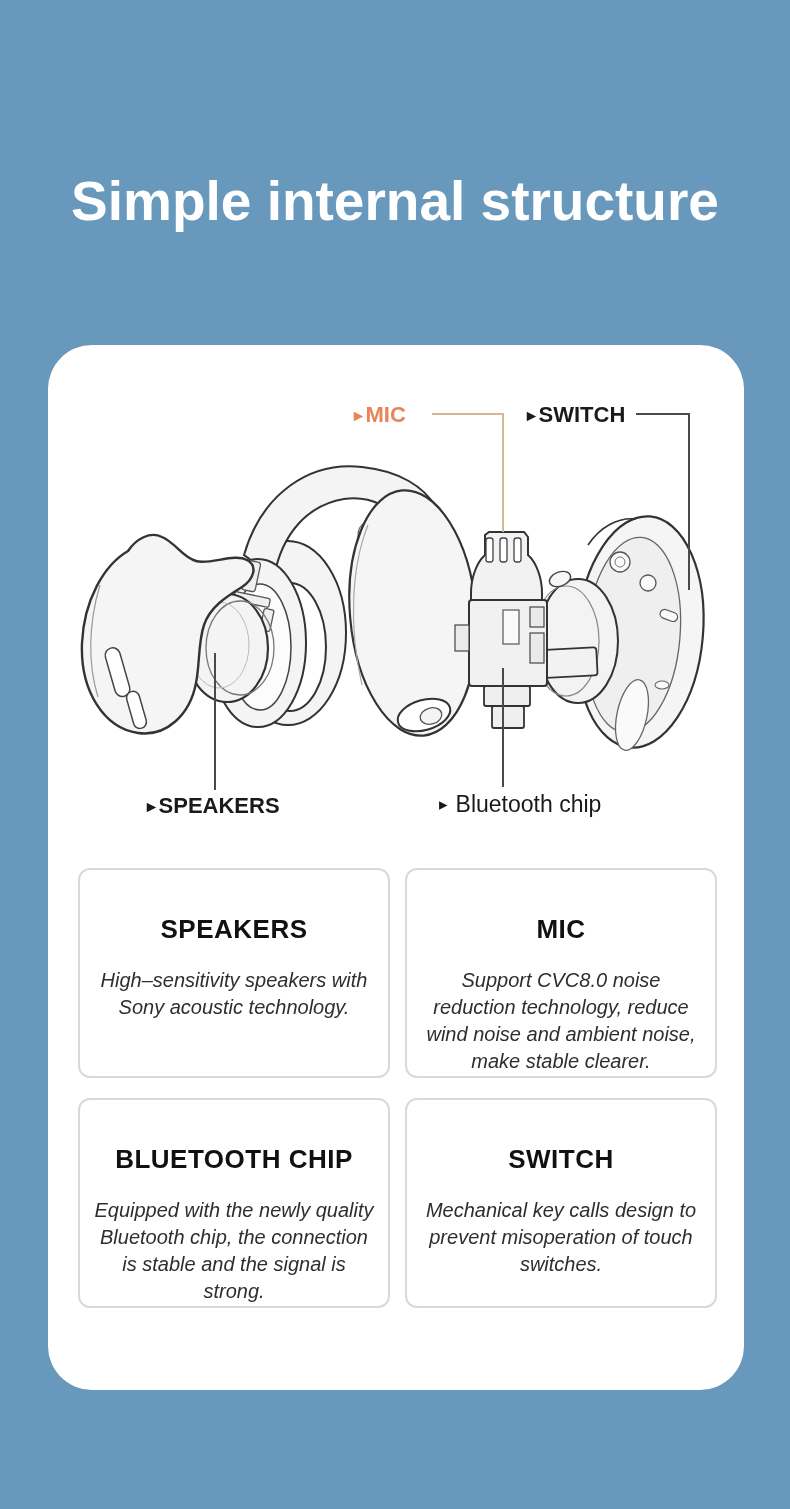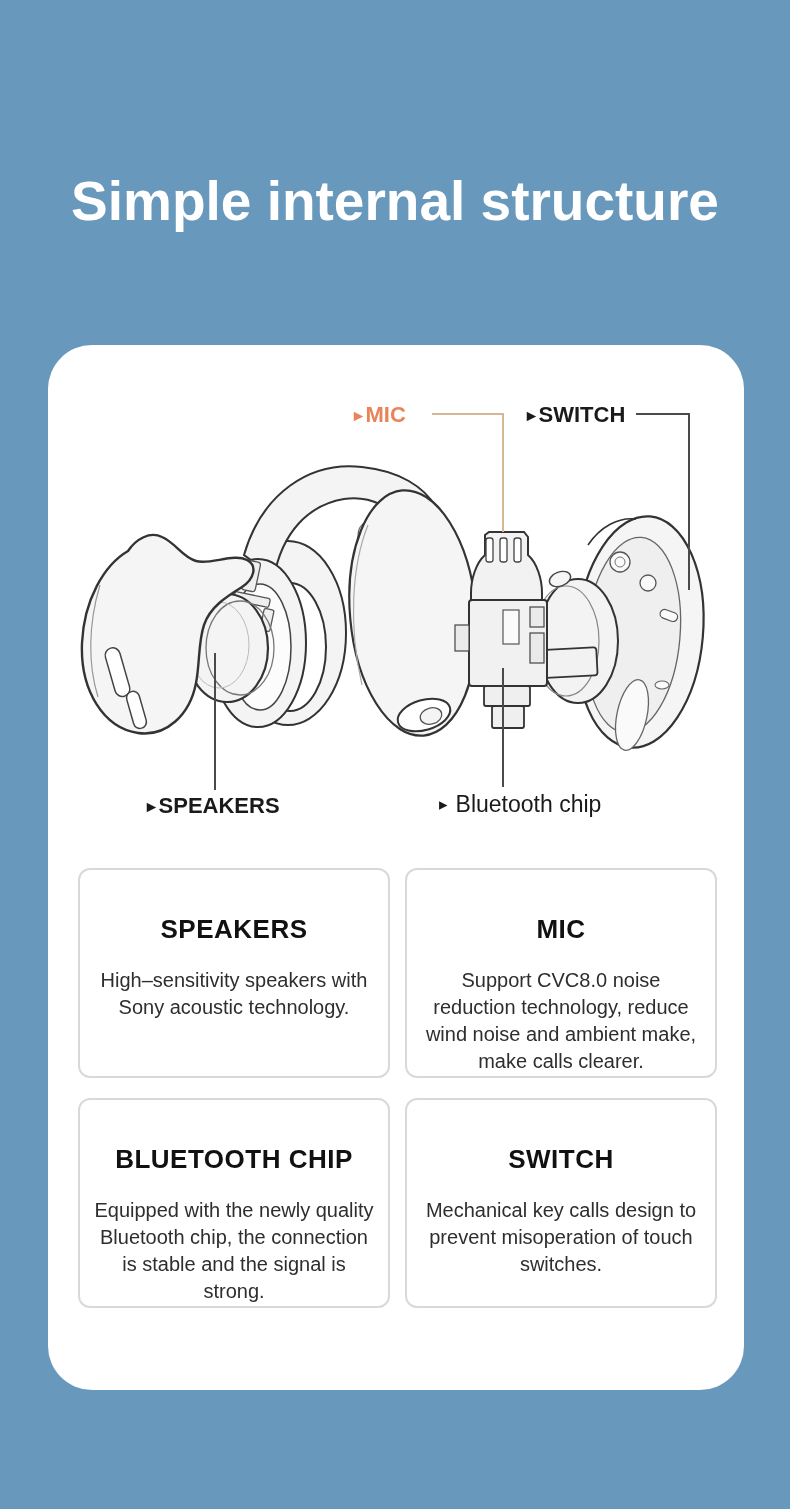--- a/index.html
+++ b/index.html
@@ -45,21 +45,21 @@
   .fcard{
     box-sizing:border-box;width:312px;height:210px;
     background:#ffffff;border:2px solid #d9d9d9;border-radius:12px;
     padding:44px 14px 0 14px;text-align:center;
   }
   .fcard h3{
     margin:0 0 22px 0;font-size:26px;font-weight:bold;color:#111111;
     letter-spacing:0.5px;
   }
   .fcard p{
-    margin:0;font-size:20px;line-height:27px;color:#2e2e2e;
+    margin:0;font-size:20px;line-height:27px;color:#2e2e2e;font-style:italic;
   }
 </style>
 </head>
 <body>
 
 <div class="stage">
 
 
   <div class="heading">
     <div>Simple internal structure</div>
@@ -160,21 +160,21 @@
       <span>Bluetooth chip</span>
     </div>
 
     <div class="cards">
       <div class="fcard">
         <h3>SPEAKERS</h3>
         <p>High–sensitivity speakers with Sony acoustic technology.</p>
       </div>
       <div class="fcard">
         <h3>MIC</h3>
-        <p>Support CVC8.0 noise reduction technology, reduce wind noise and ambient make, make calls clearer.</p>
+        <p>Support CVC8.0 noise reduction technology, reduce wind noise and ambient noise, make stable clearer.</p>
       </div>
       <div class="fcard">
         <h3>BLUETOOTH CHIP</h3>
         <p>Equipped with the newly quality Bluetooth chip, the connection is stable and the signal is strong.</p>
       </div>
       <div class="fcard">
         <h3>SWITCH</h3>
         <p>Mechanical key calls design to prevent misoperation of touch switches.</p>
       </div>
     </div>

